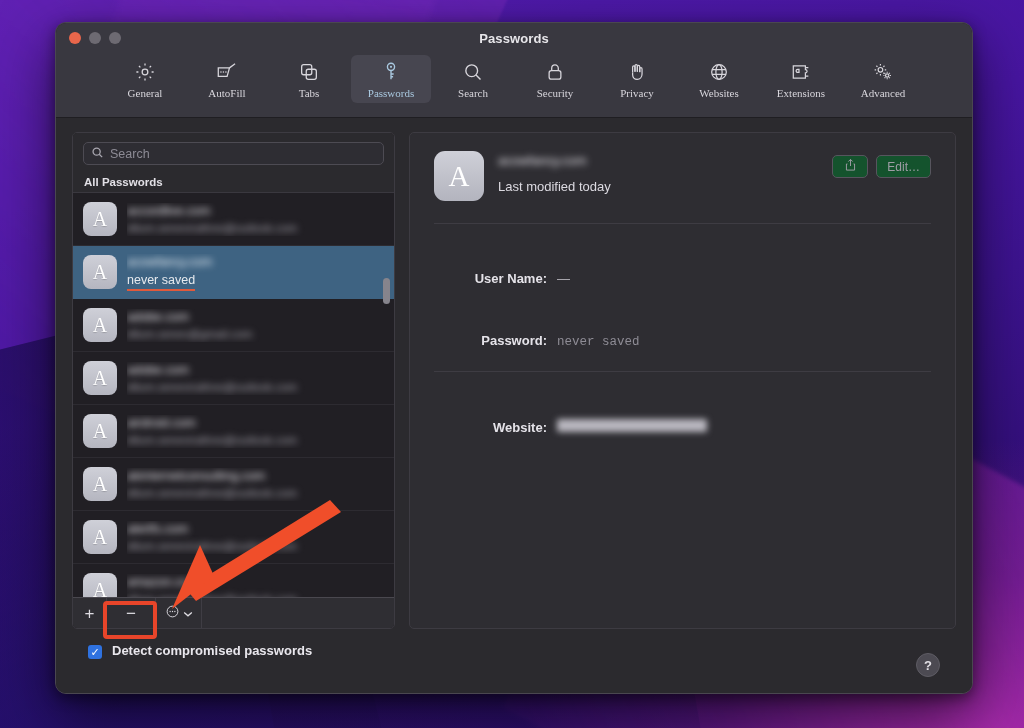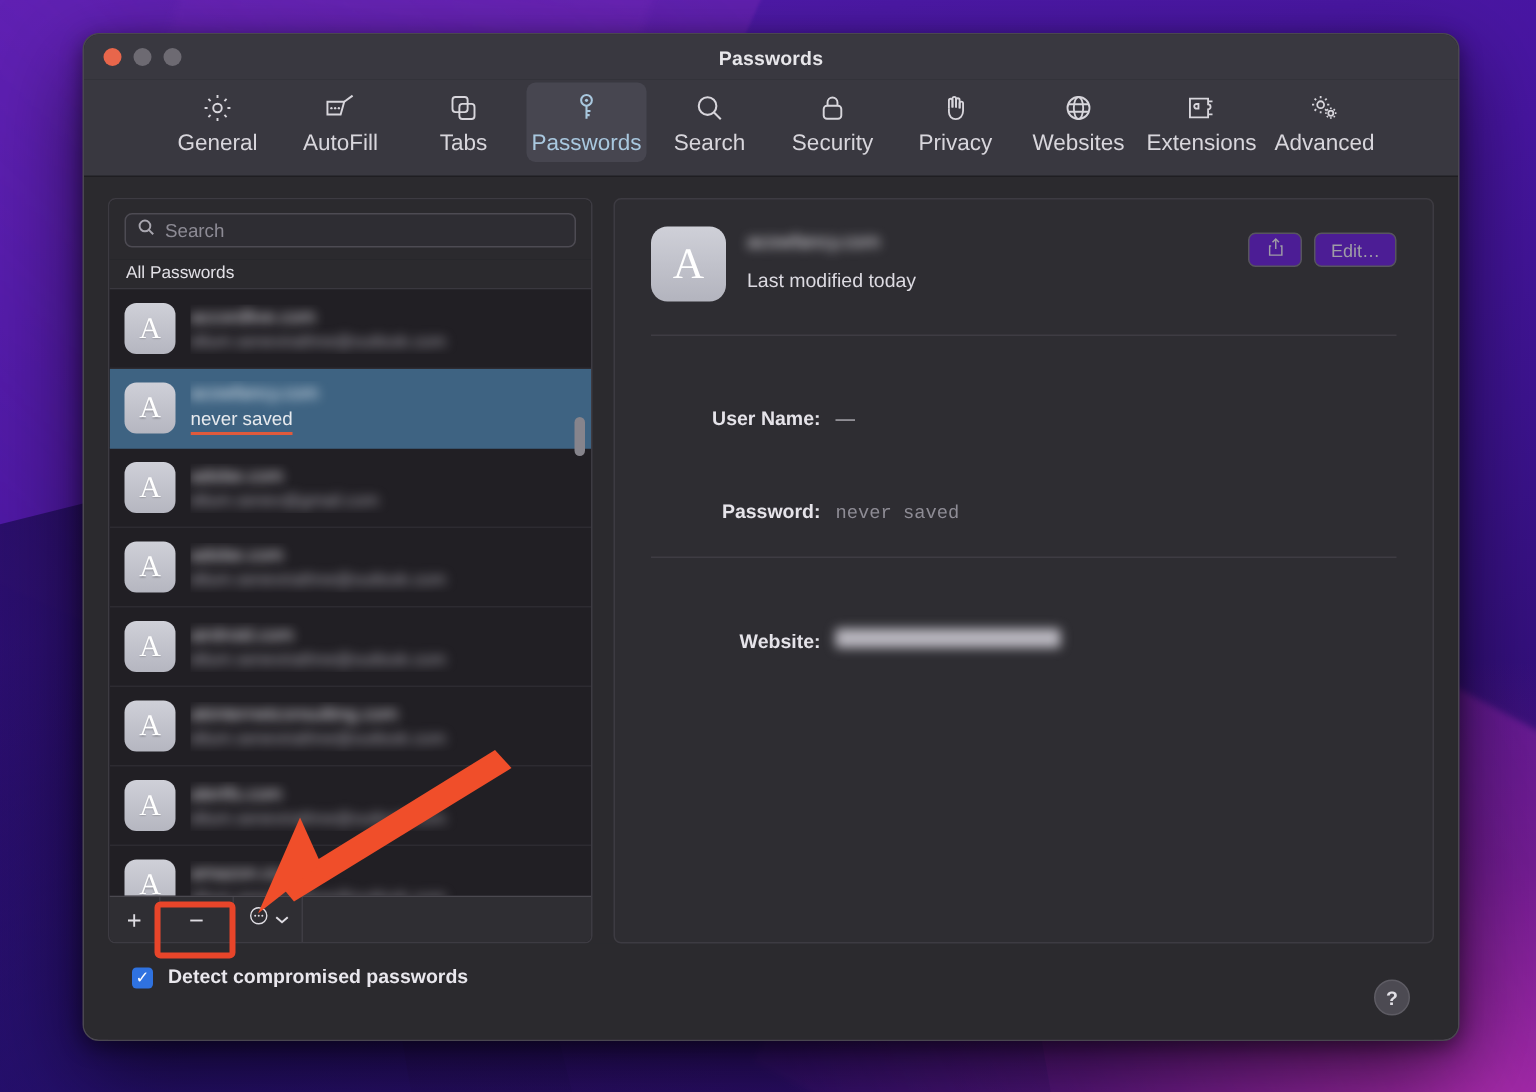--- a/index.html
+++ b/index.html
@@ -125,23 +125,24 @@
   }
   .tb-icon {
     height: 27px;
     display: flex;
     align-items: center;
     justify-content: center;
     color: #d8d6dc;
   }
   .tb-item.active .tb-icon { color: #a9c8df; }
   .tb-label {
-    font-size: 15px;
+    font-size: 11px;
     color: #d8d6dc;
     white-space: nowrap;
+    font-family: Liberation Serif, serif;
   }
   .tb-item.active .tb-label { color: #a9c8df; }
 
   
   #content {
     flex: 1 1 auto;
     background: #2b2a2e;
     padding: 14px 16px 0 16px;
     display: flex;
     flex-direction: column;
@@ -190,21 +191,21 @@
     font-size: 12.5px;
     font-family: "Liberation Sans", sans-serif;
     padding: 0;
   }
   #search-input::placeholder { color: #8d8b95; }
 
   #list-header {
     flex: 0 0 auto;
     padding: 3px 11px 4px 11px;
     font-size: 11.5px;
-    font-weight: normal;
+    font-weight: bold;
     color: #e2e0e6;
     background: #2b2a2e;
     border-bottom: 1px solid #3a383f;
   }
   #list-scroll {
     flex: 1 1 auto;
     position: relative;
     overflow: hidden;
     background: #211f24;
   }
@@ -347,21 +348,21 @@
   #detail-actions {
     display: flex;
     gap: 8px;
     align-items: flex-start;
     padding-top: 4px;
   }
   .act-btn {
     height: 21px;
     border: 1px solid #57555e;
     border-radius: 5px;
-    background: #4c1d95;
+    background: #14532d;
     color: #9f9da6;
     font-size: 12px;
     display: flex;
     align-items: center;
     justify-content: center;
     padding: 0 10px;
   }
   .act-btn.share { width: 34px; padding: 0; }
 
   hr.sep {

